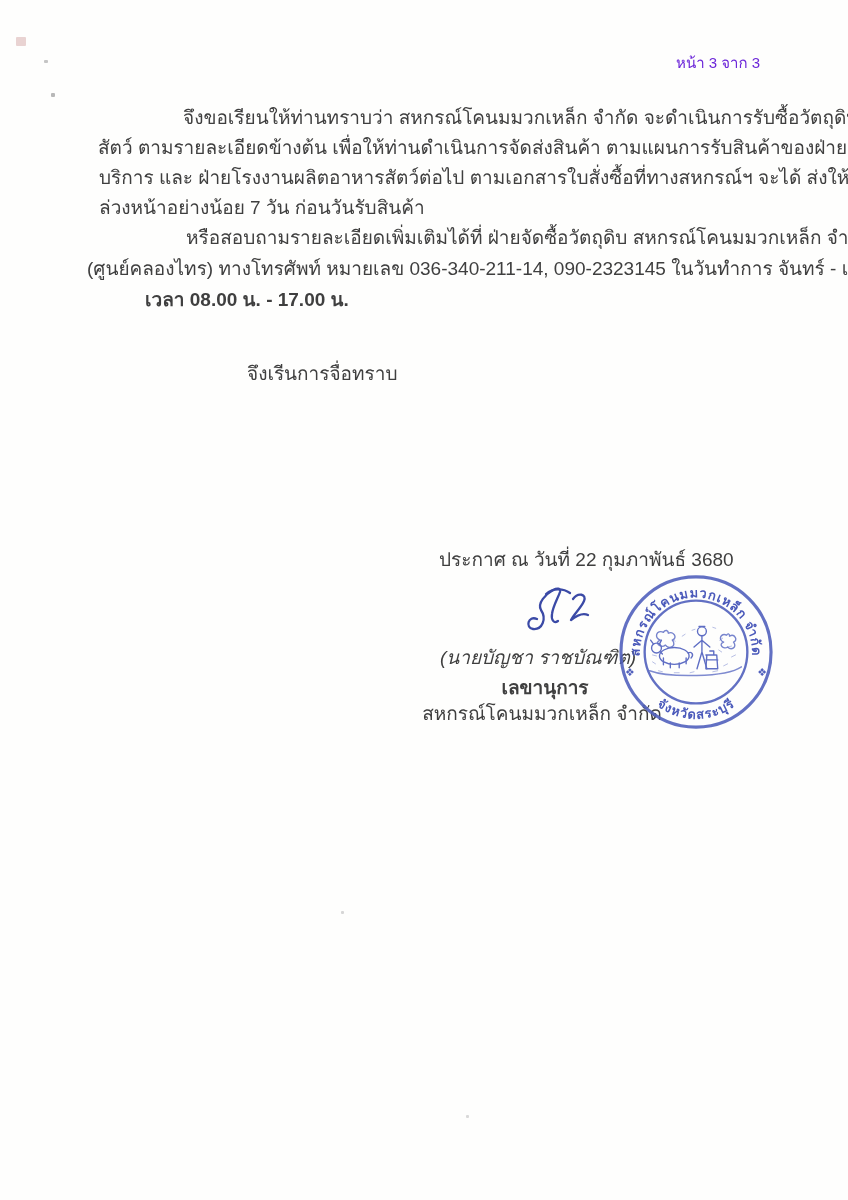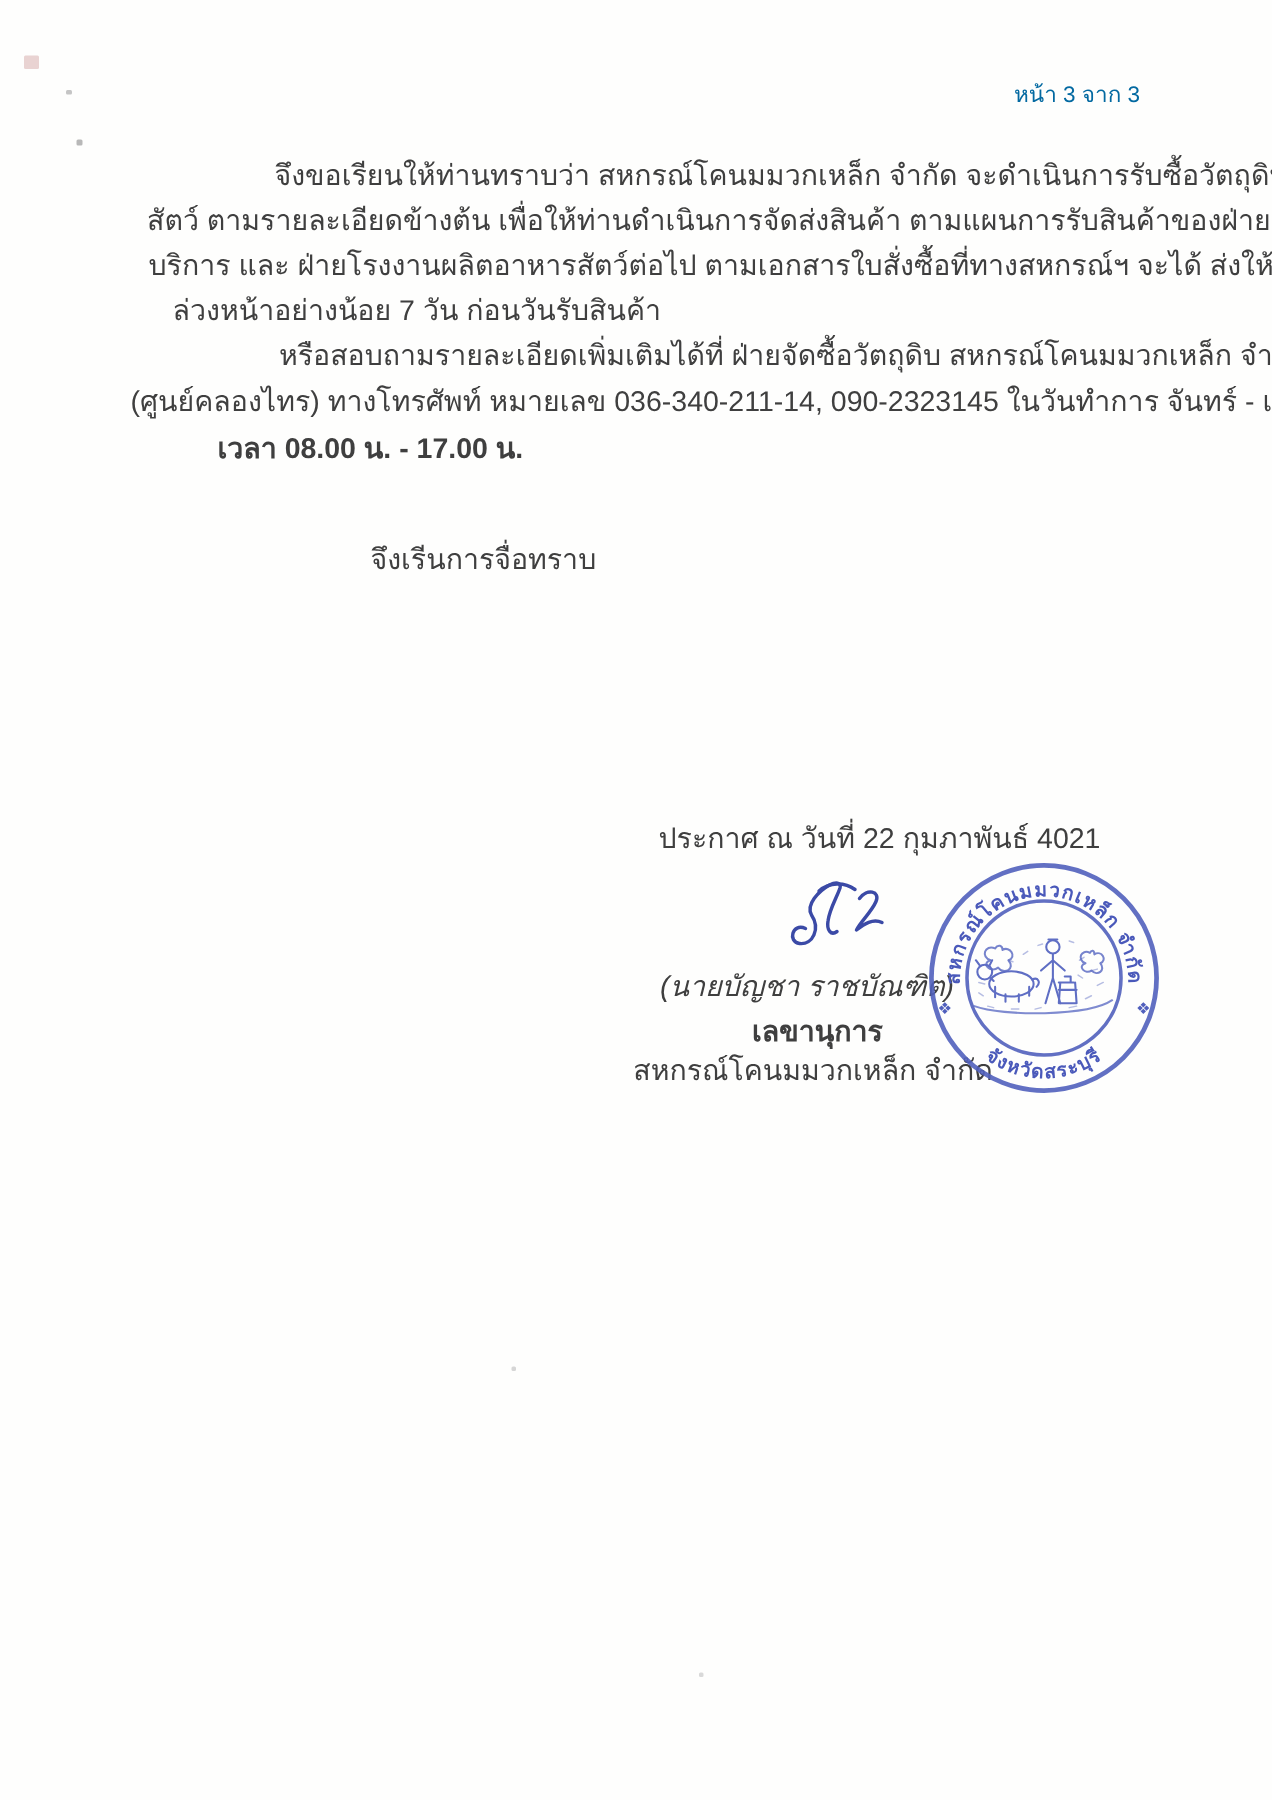--- a/index.html
+++ b/index.html
@@ -4,49 +4,49 @@
 <style>
   html,body{margin:0;padding:0;}
   body{
     width:848px;height:1200px;position:relative;overflow:hidden;
     background:#fefefd;
     font-family:"Liberation Sans","DejaVu Sans",sans-serif;
     color:#3e3e3e;
   }
   .abs{position:absolute;white-space:nowrap;}
   .bodyline{font-size:19px;line-height:24px;color:#3f3f3f;}
-  .pagenum{font-size:15px;color:#0369a1;}
+  .pagenum{font-size:15px;color:#6d28d9;}
   .sigblock{width:280px;text-align:center;font-size:19px;color:#3f3f3f;}
   .artifact{position:absolute;border-radius:1px;}
   svg{display:block;}
   .stamp-text{font-weight:bold;letter-spacing:1px;}
 </style>
 </head>
 <body>
 
 <div class="artifact" style="left:16px;top:37px;width:10px;height:9px;background:#ddbcbc;opacity:.65;"></div>
 <div class="artifact" style="left:44px;top:60px;width:4px;height:3px;background:#c5c5c5;"></div>
 <div class="artifact" style="left:51px;top:93px;width:4px;height:4px;background:#b8b8b8;"></div>
 <div class="artifact" style="left:341px;top:911px;width:3px;height:3px;background:#d6d6d6;"></div>
 <div class="artifact" style="left:466px;top:1115px;width:3px;height:3px;background:#d9d9d9;"></div>
 
 <div class="abs pagenum" style="left:676px;top:51px;">หน้า 3 จาก 3</div>
 
 <div class="abs bodyline" style="left:183px;top:106px;">จึงขอเรียนให้ท่านทราบว่า สหกรณ์โคนมมวกเหล็ก จำกัด  จะดำเนินการรับซื้อวัตถุดิบอาหาร</div>
 <div class="abs bodyline" style="left:98px;top:136px;">สัตว์ ตามรายละเอียดข้างต้น  เพื่อให้ท่านดำเนินการจัดส่งสินค้า ตามแผนการรับสินค้าของฝ่ายจำหน่าย-</div>
 <div class="abs bodyline" style="left:99px;top:166px;">บริการ และ   ฝ่ายโรงงานผลิตอาหารสัตว์ต่อไป  ตามเอกสารใบสั่งซื้อที่ทางสหกรณ์ฯ จะได้   ส่งให้แก่ท่าน</div>
-<div class="abs bodyline" style="left:99px;top:196px;margin-left:16px;">ล่วงหน้าอย่างน้อย 7 วัน ก่อนวันรับสินค้า</div>
+<div class="abs bodyline" style="left:99px;top:196px;">ล่วงหน้าอย่างน้อย 7 วัน ก่อนวันรับสินค้า</div>
 
 <div class="abs bodyline" style="left:186px;top:226px;">หรือสอบถามรายละเอียดเพิ่มเติมได้ที่  ฝ่ายจัดซื้อวัตถุดิบ  สหกรณ์โคนมมวกเหล็ก  จำกัด</div>
 <div class="abs bodyline" style="left:87px;top:257px;">(ศูนย์คลองไทร) ทางโทรศัพท์ หมายเลข 036-340-211-14, 090-2323145   ในวันทำการ จันทร์ - เสาร์</div>
 <div class="abs bodyline" style="left:145px;top:288px;font-weight:bold;">เวลา 08.00 น. - 17.00 น.</div>
 
 <div class="abs bodyline" style="left:247px;top:362px;">จึงเรีนการจื่อทราบ</div>
 
-<div class="abs bodyline" style="left:439px;top:548px;">ประกาศ ณ วันที่ 22 กุมภาพันธ์ 4021</div>
+<div class="abs bodyline" style="left:439px;top:548px;">ประกาศ ณ วันที่ 22 กุมภาพันธ์ 3680</div>
 
 <div class="abs" style="left:520px;top:578px;">
   <svg width="92" height="56" viewBox="0 0 92 56">
     <g fill="none" stroke="#3b4aa6" stroke-width="2.3" stroke-linecap="round" stroke-linejoin="round">
       <path d="M17 41 C8 37 5 50 13 51 C22 52 27 41 21 32 C17 25 26 16 33 12 C37 10 41 10 40 14 C38 20 33 28 32 36 C31 42 34 46 38 43"></path>
       <path d="M26 16 C33 10 43 10 50 15"></path>
       <path d="M53 21 C58 14 67 16 64 23 C61 30 54 36 51 42 C56 38 62 34 68 37"></path>
     </g>
   </svg>
 </div>

